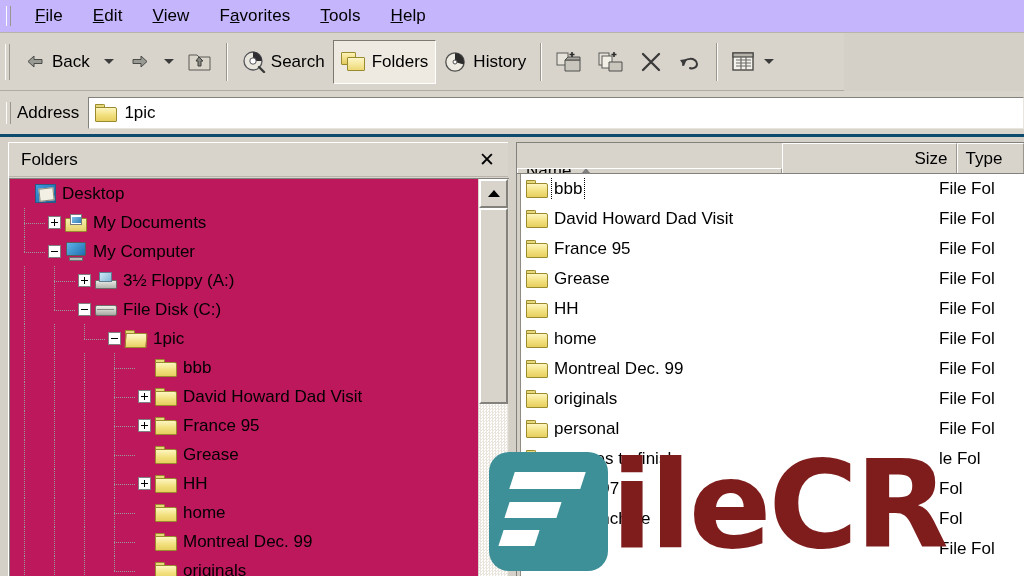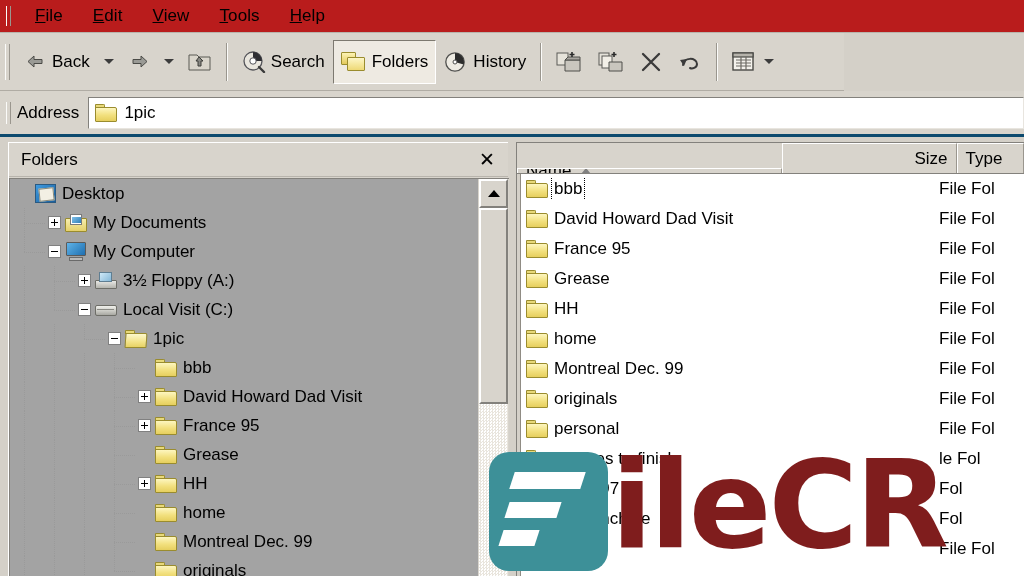--- a/index.html
+++ b/index.html
@@ -18,21 +18,21 @@
     position: relative;
     width: 1024px; height: 576px;
     background: #d4d0c8;
     overflow: hidden;
   }
 
   
   .menubar {
     position: absolute; left: 0; top: 0;
     width: 1024px; height: 33px;
-    background: #b91c1c;
+    background: #c4b5fd;
     display: flex; align-items: center;
     border-bottom: 1px solid #b8b4ac;
   }
   .menu-grip {
     width: 5px; height: 20px;
     margin-left: 6px; margin-right: 9px;
     border-left: 1px solid #fbfbf9;
     border-right: 1px solid #9a968e;
   }
   .menu-item {
@@ -155,21 +155,21 @@
     font-size: 19px; color: #000;
     cursor: default;
     font-family: "Liberation Sans", sans-serif;
     line-height: 1;
     padding: 0 3px;
   }
   .tree-body {
     position: absolute;
     left: 0; top: 35px;
     width: 500px; height: 399px;
-    background: #a3a3a3;
+    background: #be185d;
     border: 1px solid #83817c;
     border-right: none;
     overflow: hidden;
   }
   .tree-list {
     position: absolute; left: 0; top: 0;
     width: 468px; height: 100%;
     overflow: hidden;
   }
   .tnode {
@@ -501,20 +501,21 @@
 </head>
 <body>
 
 <div id="app">
 
   <div class="menubar">
     <div class="menu-grip"></div>
     <div class="menu-item"><u>F</u>ile</div>
     <div class="menu-item"><u>E</u>dit</div>
     <div class="menu-item"><u>V</u>iew</div>
+    <div class="menu-item">F<u>a</u>vorites</div>
     <div class="menu-item"><u>T</u>ools</div>
     <div class="menu-item"><u>H</u>elp</div>
   </div>
 
   <div class="toolbar">
     <div class="tb-grip"></div>
 
     <div class="tb-btn">
       <span class="ic-back ico">
         <svg width="22" height="18" viewBox="0 0 22 18">
@@ -681,21 +682,21 @@
                 <span class="dsk"></span>
               </span>
               <span class="tlabel">3½ Floppy (A:)</span>
             </div>
             <div class="tnode" style="padding-left: 68px;">
               <span class="expander "></span>
               <span class="icon-hdd">
                 <span class="b"></span>
                 <span class="ln"></span>
               </span>
-              <span class="tlabel">Local Visit (C:)</span>
+              <span class="tlabel">File Disk (C:)</span>
             </div>
             <div class="tnode" style="padding-left: 98px;">
               <span class="expander "></span>
               <span class="folder open">
                 <span class="tab"></span>
                 <span class="body"></span>
               </span>
               <span class="tlabel">1pic</span>
             </div>
             <div class="tnode" style="padding-left: 128px;">

